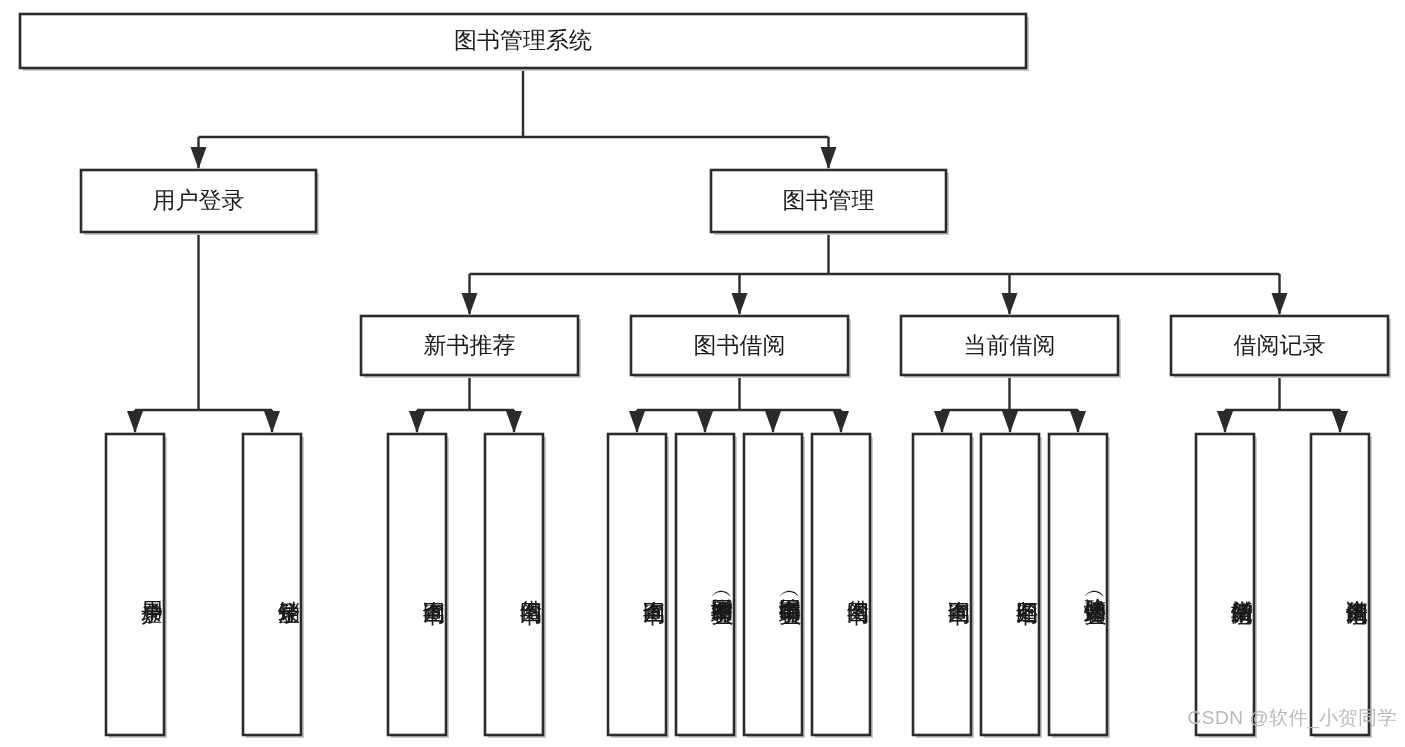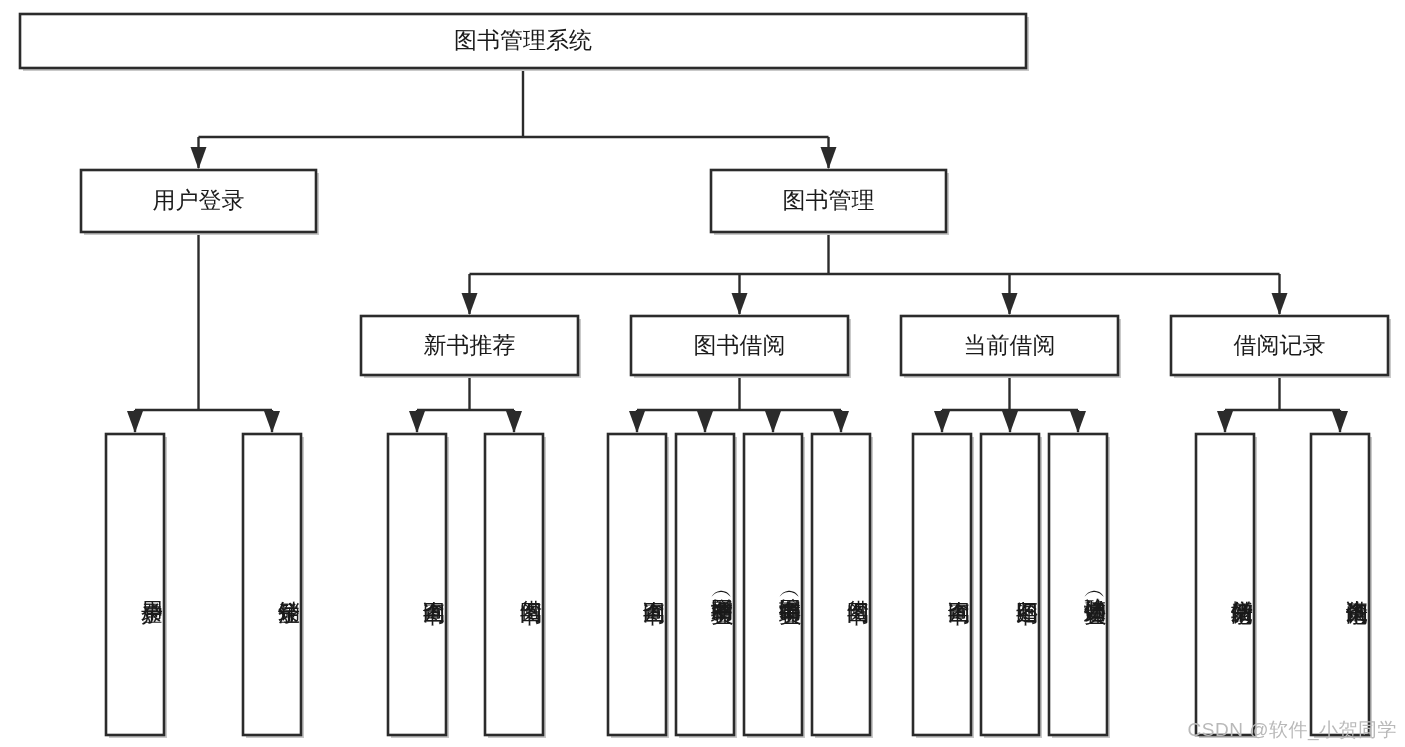--- a/index.html
+++ b/index.html
@@ -59,21 +59,21 @@
     line-height: 1.06;
     color: #1a1a1a;
     letter-spacing: 1px;
     text-align: center;
     white-space: nowrap;
     pointer-events: none;
   }
   .watermark {
     position: absolute;
     right: 8px;
-    bottom: 4px;
+    bottom: 16px;
     font-family: "Liberation Sans", "DejaVu Sans", sans-serif;
     font-size: 19px;
     color: #b9b9b9;
     letter-spacing: 0.5px;
     white-space: nowrap;
   }
 </style>
 </head>
 <body>
 

